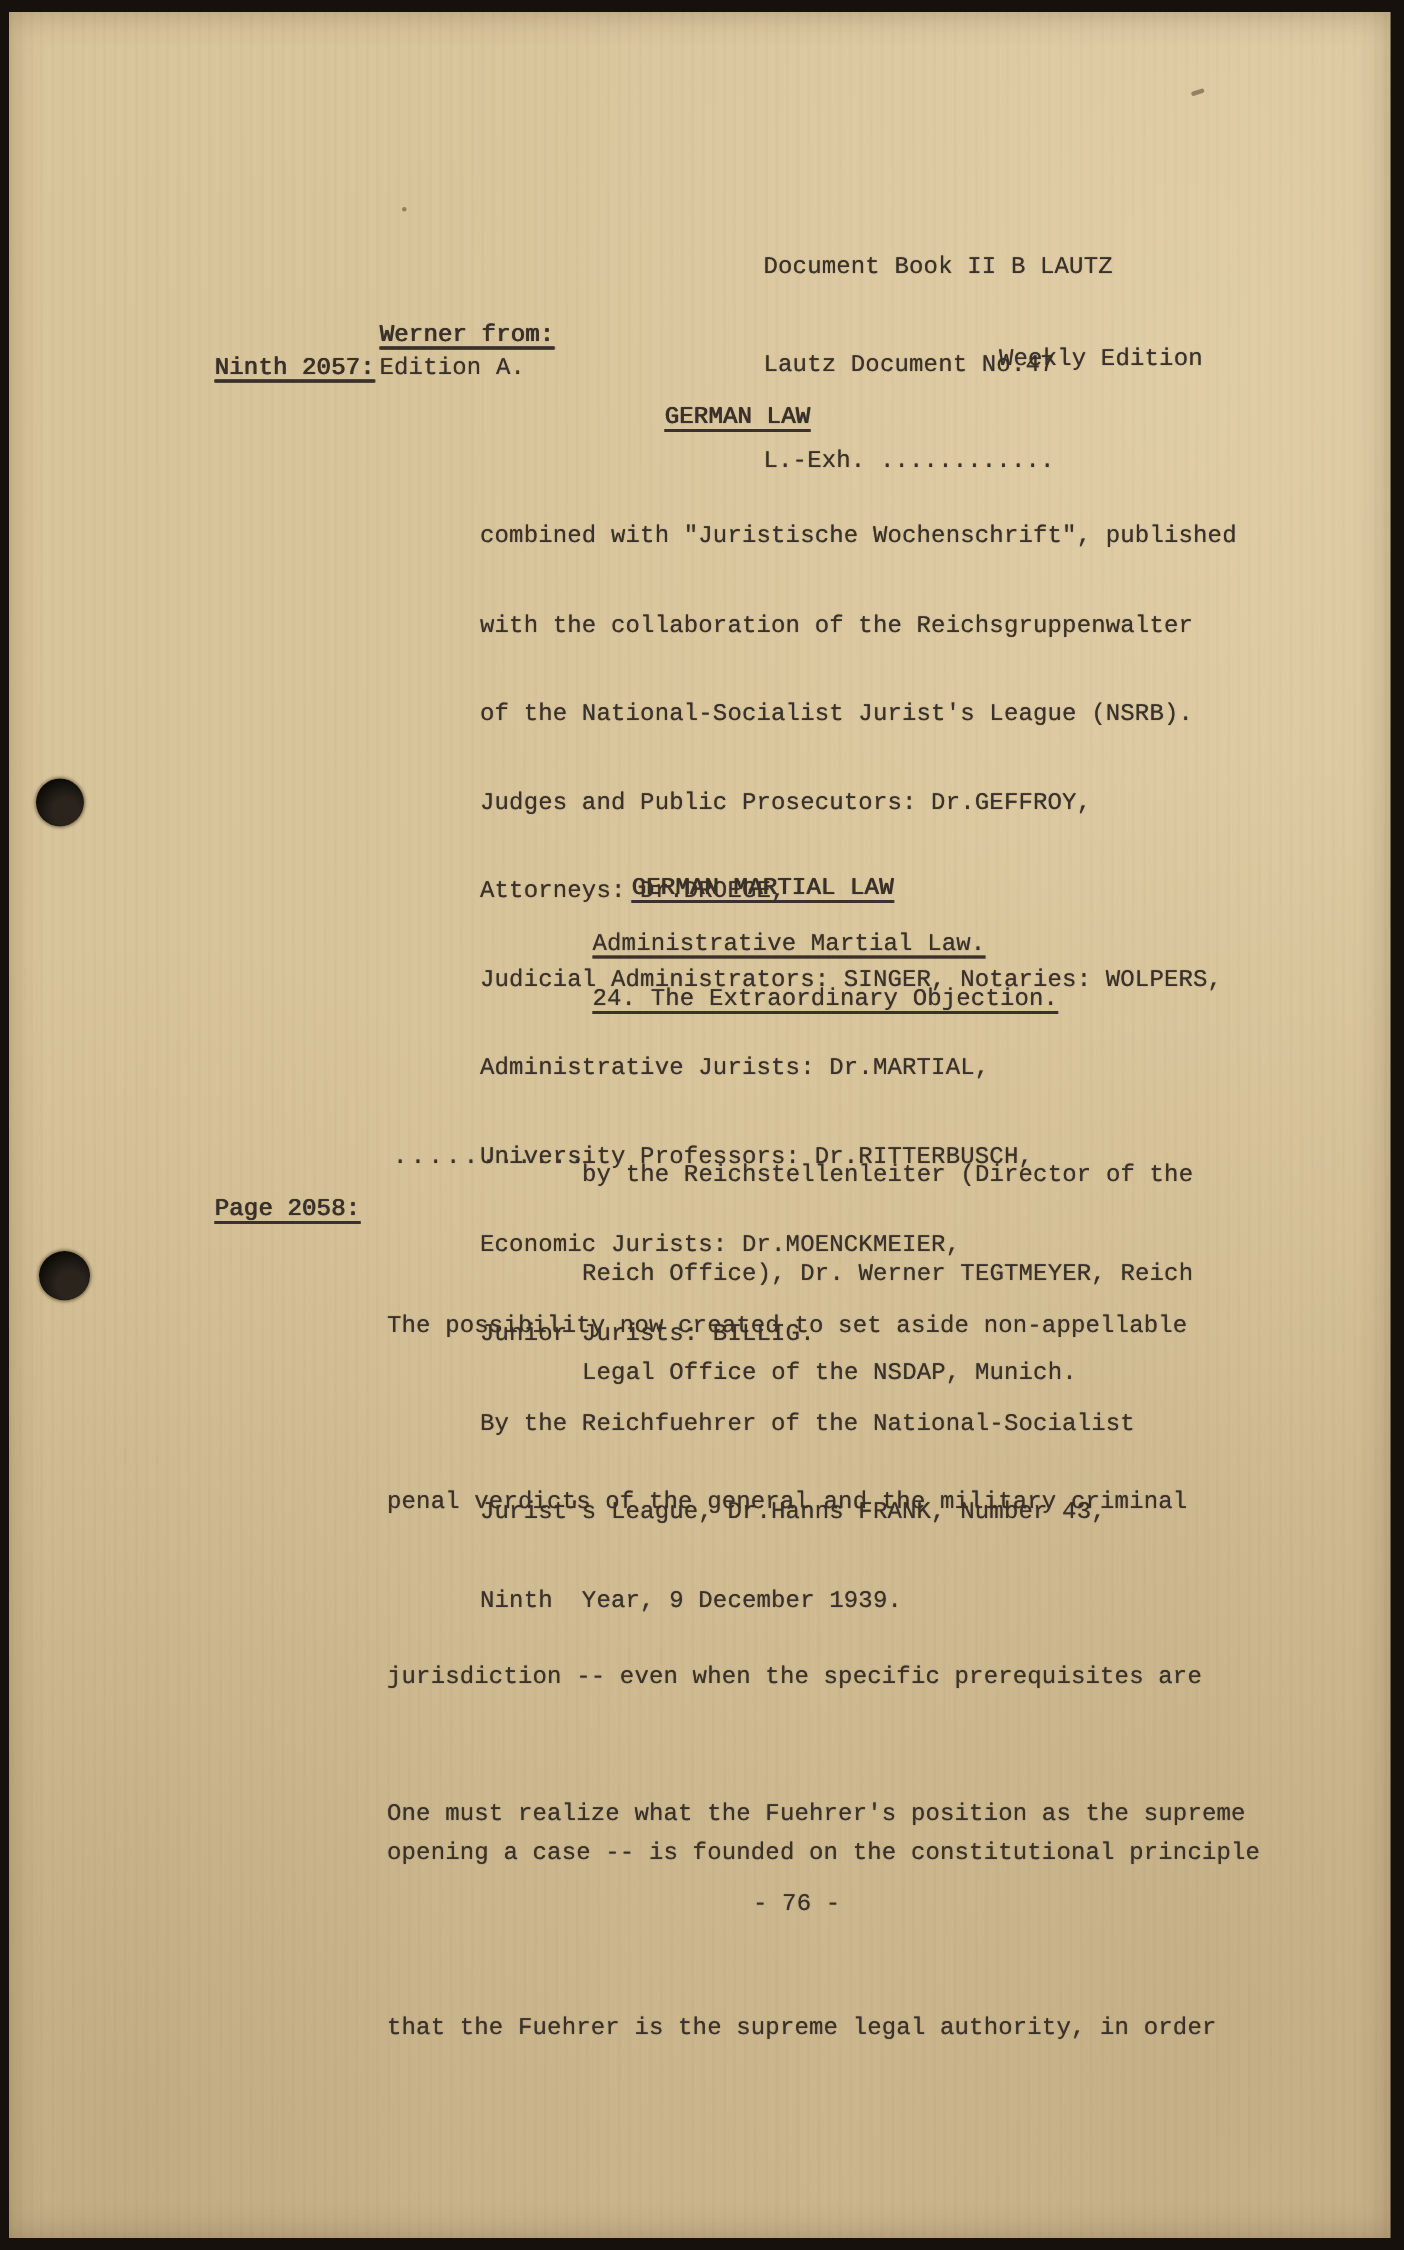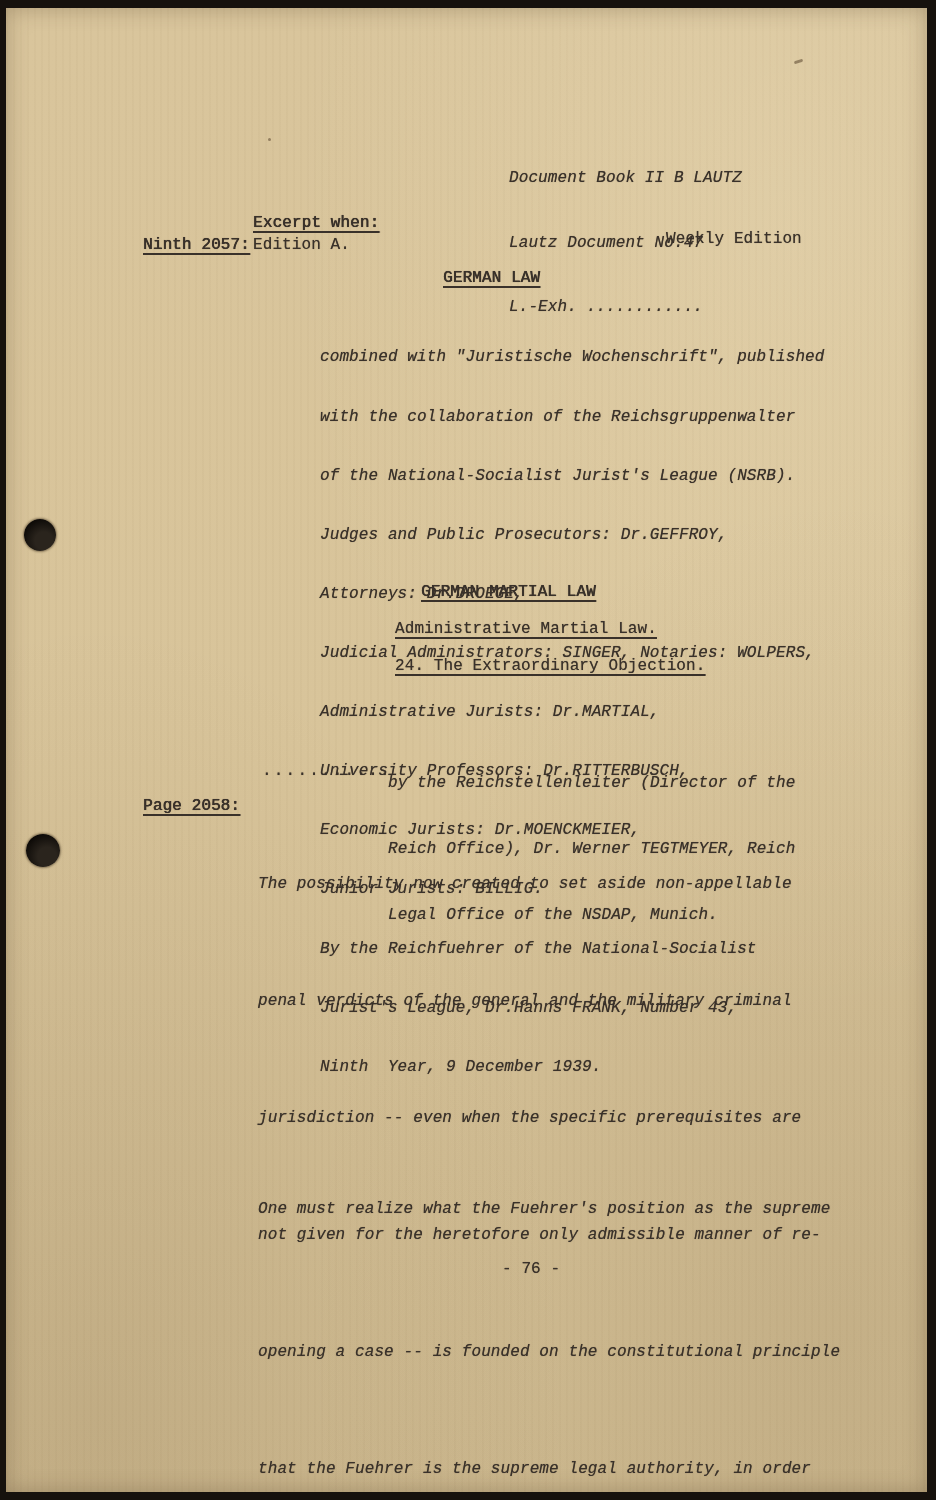--- a/index.html
+++ b/index.html
@@ -20,21 +20,21 @@
   }
   .txt{
     position:absolute;
     color:#39312a;
     font-size:16px;
     line-height:19.7px;
     white-space:pre;
     text-shadow:0 0 0.7px rgba(55,45,35,0.75);
     letter-spacing:0.1px;
   }
-  .tl{display:block;font-style:italic;}
+  .tl{display:block;}
   .u{text-decoration:underline;text-underline-offset:3.5px;text-decoration-thickness:1.6px;}
   .hv{text-shadow:0.5px 0 0 currentColor, 0 0 0.7px rgba(55,45,35,0.8);} 
   .hole{
     position:absolute;width:32px;height:32px;border-radius:50%;
     background:radial-gradient(circle at 62% 68%, #2a241d 0 30%, #0d0a07 75%);
     box-shadow:0 0 2px 1px rgba(60,45,25,0.5);
   }
   .speck{position:absolute;background:rgba(90,70,45,0.55);border-radius:2px;}
   .ds{line-height:39px;}       
   .byline{line-height:22px;}
@@ -50,21 +50,21 @@
 
   <div class="speck" style="left:788px;top:52px;width:9px;height:3px;transform:rotate(-18deg);"></div>
   <div class="speck" style="left:262px;top:130px;width:3px;height:3px;"></div>
 
   <div class="txt" style="left:503px;top:117px;line-height:21.5px;">
     <span class="tl">Document Book II B LAUTZ</span>
     <span class="tl">Lautz Document No.47</span>
     <span class="tl">L.-Exh. ............</span>
   </div>
 
-  <div class="txt u hv" style="left:247px;top:206px;">Excerpt when:</div>
+  <div class="txt u hv" style="left:247px;top:206px;">Werner from:</div>
   <div class="txt u hv" style="left:137px;top:228px;">Ninth 2057:</div>
   <div class="txt" style="left:247px;top:228px;">Edition A.</div>
   <div class="txt" style="left:660px;top:222px;">Weekly Edition</div>
 
   <div class="txt u hv" style="left:437px;top:261px;">GERMAN LAW</div>
 
   <div class="txt" style="left:314px;top:301px;">
     <span class="tl">combined with "Juristische Wochenschrift", published</span>
     <span class="tl">with the collaboration of the Reichsgruppenwalter</span>
     <span class="tl">of the National-Socialist Jurist's League (NSRB).</span>
@@ -91,21 +91,20 @@
   </div>
 
   <div class="txt sep" style="left:256px;top:754px;">...........</div>
 
   <div class="txt u hv" style="left:137px;top:789px;">Page 2058:</div>
 
   <div class="txt ds" style="left:252px;top:779px;">
     <span class="tl">The possibility now created to set aside non-appellable</span>
     <span class="tl">penal verdicts of the general and the military criminal</span>
     <span class="tl">jurisdiction -- even when the specific prerequisites are</span>
-    <span class="tl">not given for the heretofore only admissible manner of re-</span>
     <span class="tl">opening a case -- is founded on the constitutional principle</span>
     <span class="tl">that the Fuehrer is the supreme legal authority, in order</span>
     
     
   </div>
 
   <div class="txt ds" style="left:252px;top:1104px;">
     <span class="tl">One must realize what the Fuehrer's position as the supreme</span>
   </div>
 

